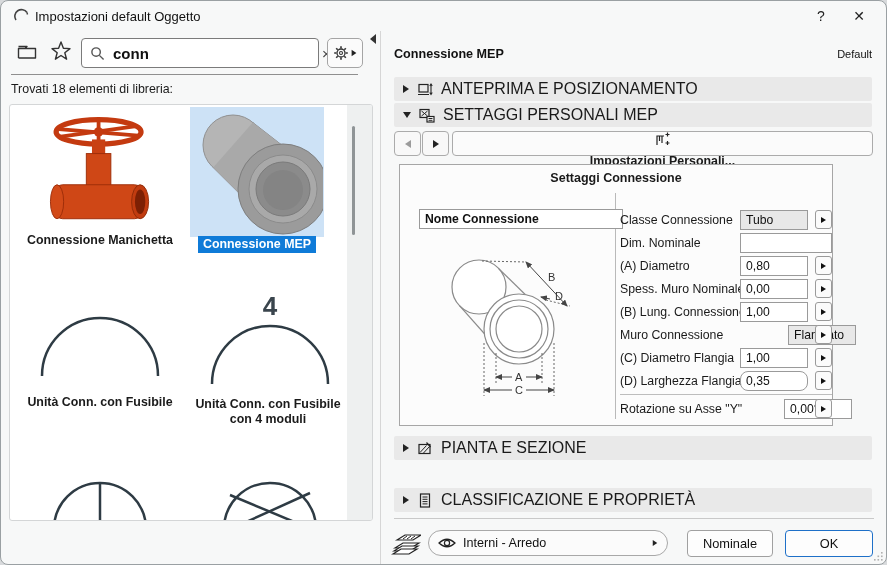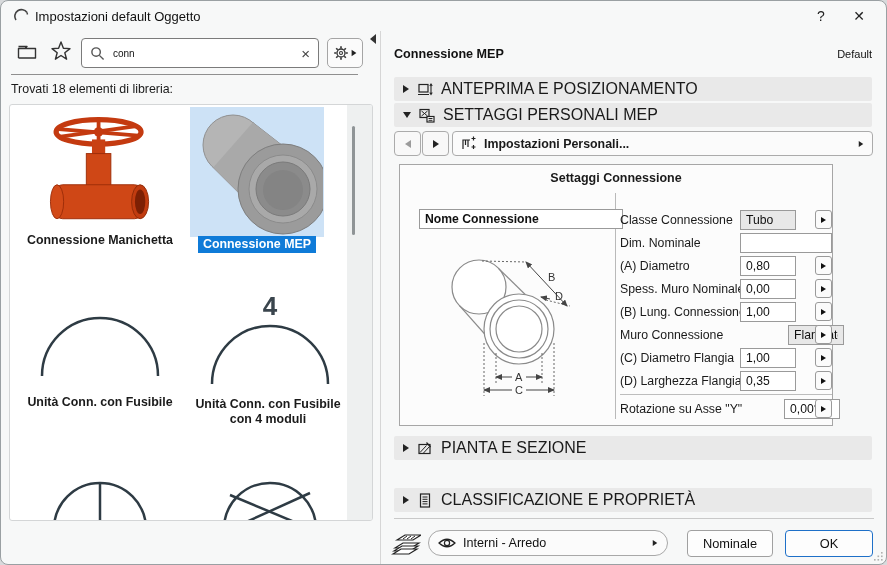--- a/index.html
+++ b/index.html
@@ -7,21 +7,21 @@
        border-radius:8px;overflow:hidden;box-sizing:border-box;color:#1a1a1a;}
   .abs{position:absolute;}
   
   .titlebar{position:absolute;left:0;top:0;width:100%;height:30px;}
   .title-txt{position:absolute;left:34px;top:8px;font-size:13px;color:#111;}
   .winbtn{position:absolute;top:5px;width:26px;height:20px;text-align:center;font-size:14px;color:#222;cursor:default;line-height:20px;}
   
   .toolbtn{position:absolute;display:flex;align-items:center;justify-content:center;}
   .searchbox{position:absolute;left:80px;top:37px;width:238px;height:30px;border:1px solid #7b7b7b;border-radius:4px;
              background:#fff;display:flex;align-items:center;box-sizing:border-box;padding:0 8px;gap:6px;}
-  .searchbox input{border:none;outline:none;flex:1;font-size:10px;font-family:"Liberation Sans",sans-serif;color:#111;background:transparent;}
+  .searchbox input{border:none;outline:none;flex:1;font-size:15px;font-family:"Liberation Sans",sans-serif;color:#111;background:transparent;font-weight:bold;}
   .clear-x{font-size:15px;color:#444;}
   .gearbtn{position:absolute;left:326px;top:37px;width:36px;height:30px;border:1px solid #a5a5a5;border-radius:5px;
            background:#fbfbfb;display:flex;align-items:center;justify-content:center;gap:2px;box-sizing:border-box;}
   .hline{position:absolute;height:1px;background:#8f8f8f;}
   .results{position:absolute;left:10px;top:81px;font-size:12.4px;color:#1a1a1a;}
   
   .listbox{position:absolute;left:8px;top:103px;width:364px;height:417px;background:#fff;border:1px solid #d4d6d7;
            border-radius:3px;overflow:hidden;box-sizing:border-box;}
   .gutter{position:absolute;left:337px;top:0;width:25px;height:100%;background:#eef0f0;}
   .thumb{position:absolute;left:342px;top:21px;width:3px;height:109px;background:#8f9496;border-radius:2px;}
@@ -38,30 +38,30 @@
   .rp-default{position:absolute;right:14px;top:47px;font-size:11px;color:#111;}
   .secbar{position:absolute;left:393px;width:478px;height:24px;background:#e9e9e9;border-radius:2px;
           display:flex;align-items:center;gap:8px;padding:0 9px;box-sizing:border-box;}
   .secbar .lbl{font-size:16px;font-weight:normal;color:#1a1a1a;}
   .tri-r{width:0;height:0;border-top:4px solid transparent;border-bottom:4px solid transparent;border-left:6px solid #222;}
   .tri-d{width:0;height:0;border-left:4px solid transparent;border-right:4px solid transparent;border-top:6px solid #222;}
   .tri-l-dis{width:0;height:0;border-top:4px solid transparent;border-bottom:4px solid transparent;border-right:6px solid #9b9b9b;}
   .navbtn{position:absolute;top:130px;width:27px;height:25px;border:1px solid #ababab;border-radius:4px;background:#f8f8f8;
           display:flex;align-items:center;justify-content:center;box-sizing:border-box;}
   .navdrop{position:absolute;left:451px;top:130px;width:421px;height:25px;border:1px solid #ababab;border-radius:4px;
-           background:#fbfbfb;display:flex;align-items:center;gap:7px;padding:0 8px;box-sizing:border-box;}
+           background:#fbfbfb;display:flex;align-items:center;gap:7px;padding:0 8px;box-sizing:border-box;flex-direction:column;}
   .navdrop .lbl{font-size:12.4px;font-weight:bold;flex:1;}
   
   .setbox{position:absolute;left:398px;top:163px;width:434px;height:262px;border:1px solid #a6a6a6;background:#fcfcfc;box-sizing:border-box;}
   .setbox-title{position:absolute;left:0;top:6px;width:100%;text-align:center;font-size:12.5px;font-weight:bold;}
   .setbox-vline{position:absolute;left:215px;top:28px;width:1px;height:226px;background:#b9b9b9;}
   .namefield{position:absolute;left:19px;top:44px;width:204px;height:20px;border:1px solid #9a9a9a;background:#fff;
              font-size:12.2px;font-weight:bold;font-family:"Liberation Sans",sans-serif;padding:0 5px;box-sizing:border-box;color:#111;}
   .prow-label{position:absolute;left:220px;width:120px;height:20px;font-size:12.3px;line-height:20px;color:#1a1a1a;white-space:nowrap;}
-  .pfield{position:absolute;left:340px;width:56px;height:20px;border:1px solid #9a9a9a;background:#fff;font-size:12.2px;
+  .pfield{position:absolute;left:340px;width:68px;height:20px;border:1px solid #9a9a9a;background:#fff;font-size:12.2px;
           font-family:"Liberation Sans",sans-serif;padding:0 5px;box-sizing:border-box;color:#111;}
   .pfield.ro{background:#e8e8e8;}
   .pfield.wide{width:92px;}
   .flybtn{position:absolute;left:415px;width:17px;height:19px;border:1px solid #9a9a9a;border-radius:3px;background:#fbfbfb;
           display:flex;align-items:center;justify-content:center;box-sizing:border-box;}
   .flybtn .t{width:0;height:0;border-top:3.5px solid transparent;border-bottom:3.5px solid transparent;border-left:5px solid #111;}
   .rowsep{position:absolute;left:220px;top:229px;width:212px;height:1px;background:#bdbdbd;}
   
   .foot-sep{position:absolute;left:393px;top:517px;width:480px;height:1px;background:#c9c9c9;}
   .layerdrop{position:absolute;left:427px;top:529px;width:240px;height:26px;border:1px solid #a8a8a8;border-radius:13px;
@@ -335,21 +335,21 @@
         <span class="t"></span>
       </div>
 
     <div class="prow-label" style="top:183px;">(C) Diametro Flangia</div>
     <input class="pfield" style="top: 183px;" value="1,00">
     <div class="flybtn" style="top:183px;">
         <span class="t"></span>
       </div>
 
     <div class="prow-label" style="top:206px;">(D) Larghezza Flangia</div>
-    <input class="pfield" style="top: 206px;" value="0,35">
+    <input class="pfield" style="top: 206px; border-radius: 8px;" value="0,35">
     <div class="flybtn" style="top:206px;">
         <span class="t"></span>
       </div>
 
     <div class="rowsep"></div>
 
     <div class="prow-label" style="top:234px;">Rotazione su Asse "Y"</div>
     <input class="pfield" style="top: 234px; margin-left: 44px;" value="0,00°">
     <div class="flybtn" style="top:234px;">
         <span class="t"></span>

